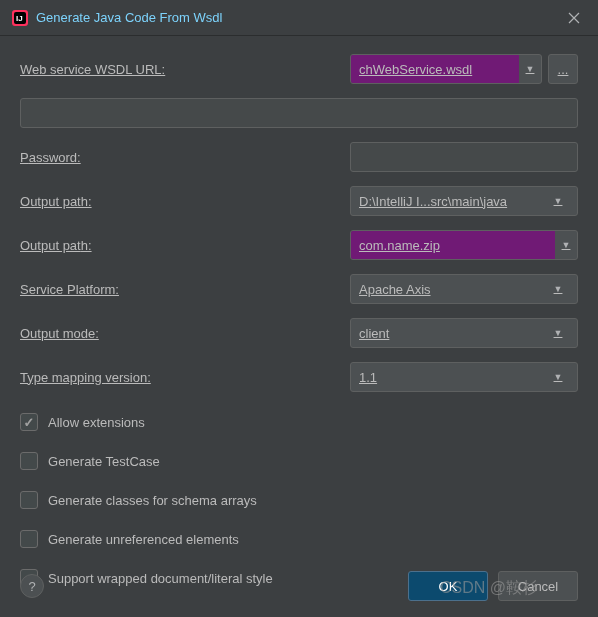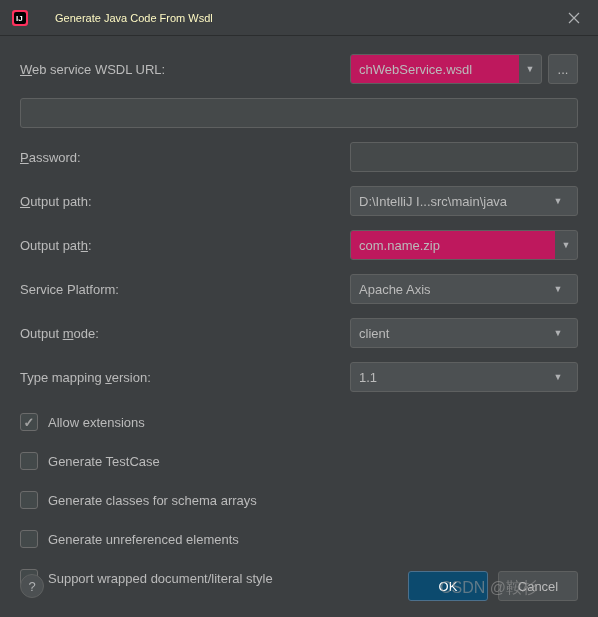--- a/index.html
+++ b/index.html
@@ -27,42 +27,42 @@
     .titlebar-icon {
       width: 16px;
       height: 16px;
       margin-right: 8px;
       display: inline-flex;
       align-items: center;
       justify-content: center;
     }
     .titlebar-title {
       flex: 1;
-      font-size: 11px;
-      color: #fef9c3;
-      margin-left: 19px;
+      font-size: 13px;
+      color: #7dd3fc;
     }
     .titlebar-close {
       width: 24px;
       height: 24px;
       display: flex;
       align-items: center;
       justify-content: center;
       cursor: pointer;
       color: #afb1b3;
       font-size: 16px;
     }
     .content {
       padding: 18px 20px 10px 20px;
     }
     .form-row {
       display: flex;
       align-items: center;
       margin-bottom: 14px;
       min-height: 30px;
+      text-decoration: underline;
     }
     .form-label {
       width: 330px;
       font-size: 13px;
       color: #bbbbbb;
       flex-shrink: 0;
     }
     .form-label .mnemonic {
       text-decoration: underline;
     }
@@ -95,21 +95,21 @@
       font-size: 13px;
       color: #bbbbbb;
       cursor: pointer;
       position: relative;
     }
     .combo-box.editable {
       padding: 0;
     }
     .combo-box.editable .combo-text {
       flex: 1;
-      background: #be185d;
+      background: #701a75;
       height: 100%;
       display: flex;
       align-items: center;
       padding: 0 8px;
       border-radius: 2px 0 0 2px;
     }
     .combo-text {
       flex: 1;
       white-space: nowrap;
       overflow: hidden;

